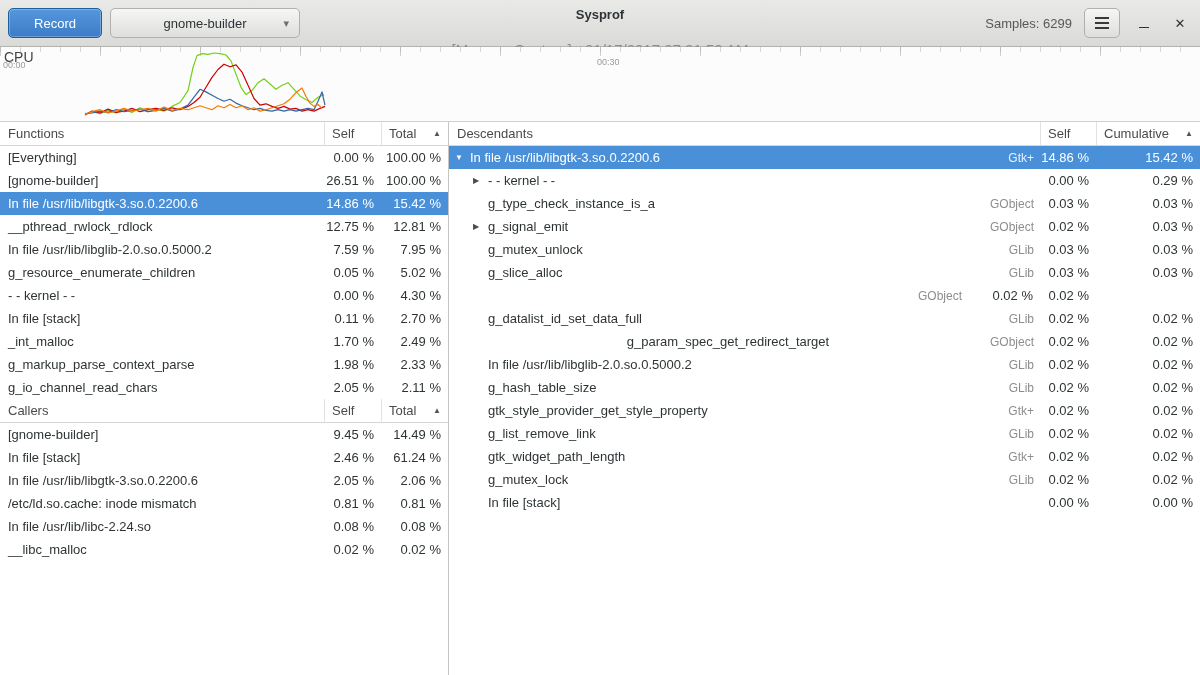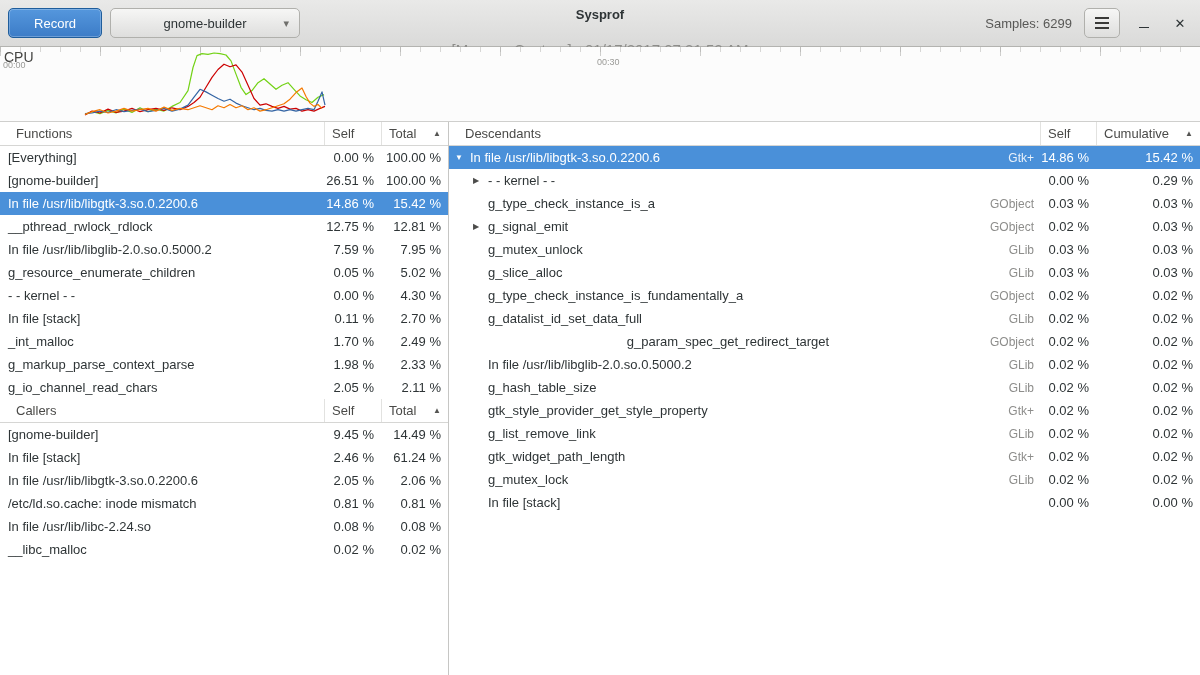--- a/index.html
+++ b/index.html
@@ -78,21 +78,21 @@
 
   .grid3 { display: grid; grid-template-columns: 1fr 57px 67px; }
   .grid4 { display: grid; grid-template-columns: 1fr 72px 56px 104px; }
 
   .thead { height: 24px; background: #fff; border-bottom: 1px solid #d6d6d4; }
   .thead .hcell {
     display: flex; align-items: center; padding: 0 7px;
     color: #4a4a48; border-left: 1px solid #e2e2e0;
     white-space: nowrap; overflow: hidden;
   }
-  .thead .hcell:first-child { border-left: none; padding-left: 16px; }
+  .thead .hcell:first-child { border-left: none; padding-left: 8px; }
   .hcell.span2 { grid-column: 1 / 3; }
   .sort-arrow { margin-left: auto; font-size: 8px; color: #555553; padding-left: 6px; }
 
   .trow { height: 23px; }
   .trow .cell { display: flex; align-items: center; white-space: nowrap; overflow: hidden; }
   .cell.name { padding-left: 8px; }
   .cell.num  { justify-content: flex-end; padding-right: 7px; }
   .cell.cat  { justify-content: flex-end; padding-right: 6px; color: #8d8d8b; font-size: 12px; }
   .trow.selected { background: #4a90d9; color: #fff; }
   .trow.selected .cat { color: #e9f1fa; }
@@ -328,24 +328,20 @@
           <div class="trow grid4">
             <div class="cell name" style="padding-left: 24px;">
               <span class="expander"></span>
               <span>g_slice_alloc</span>
             </div>
             <div class="cell cat">GLib</div>
             <div class="cell num">0.03 %</div>
             <div class="cell num">0.03 %</div>
           </div>
           <div class="trow grid4">
-            <div class="cell name" style="padding-left: 24px;">
-              <span class="expander"></span>
-              <span>g_type_check_instance_is_fundamentally_a</span>
-            </div>
             <div class="cell cat">GObject</div>
             <div class="cell num">0.02 %</div>
             <div class="cell num">0.02 %</div>
           </div>
           <div class="trow grid4">
             <div class="cell name" style="padding-left: 24px;">
               <span class="expander"></span>
               <span>g_datalist_id_set_data_full</span>
             </div>
             <div class="cell cat">GLib</div>

